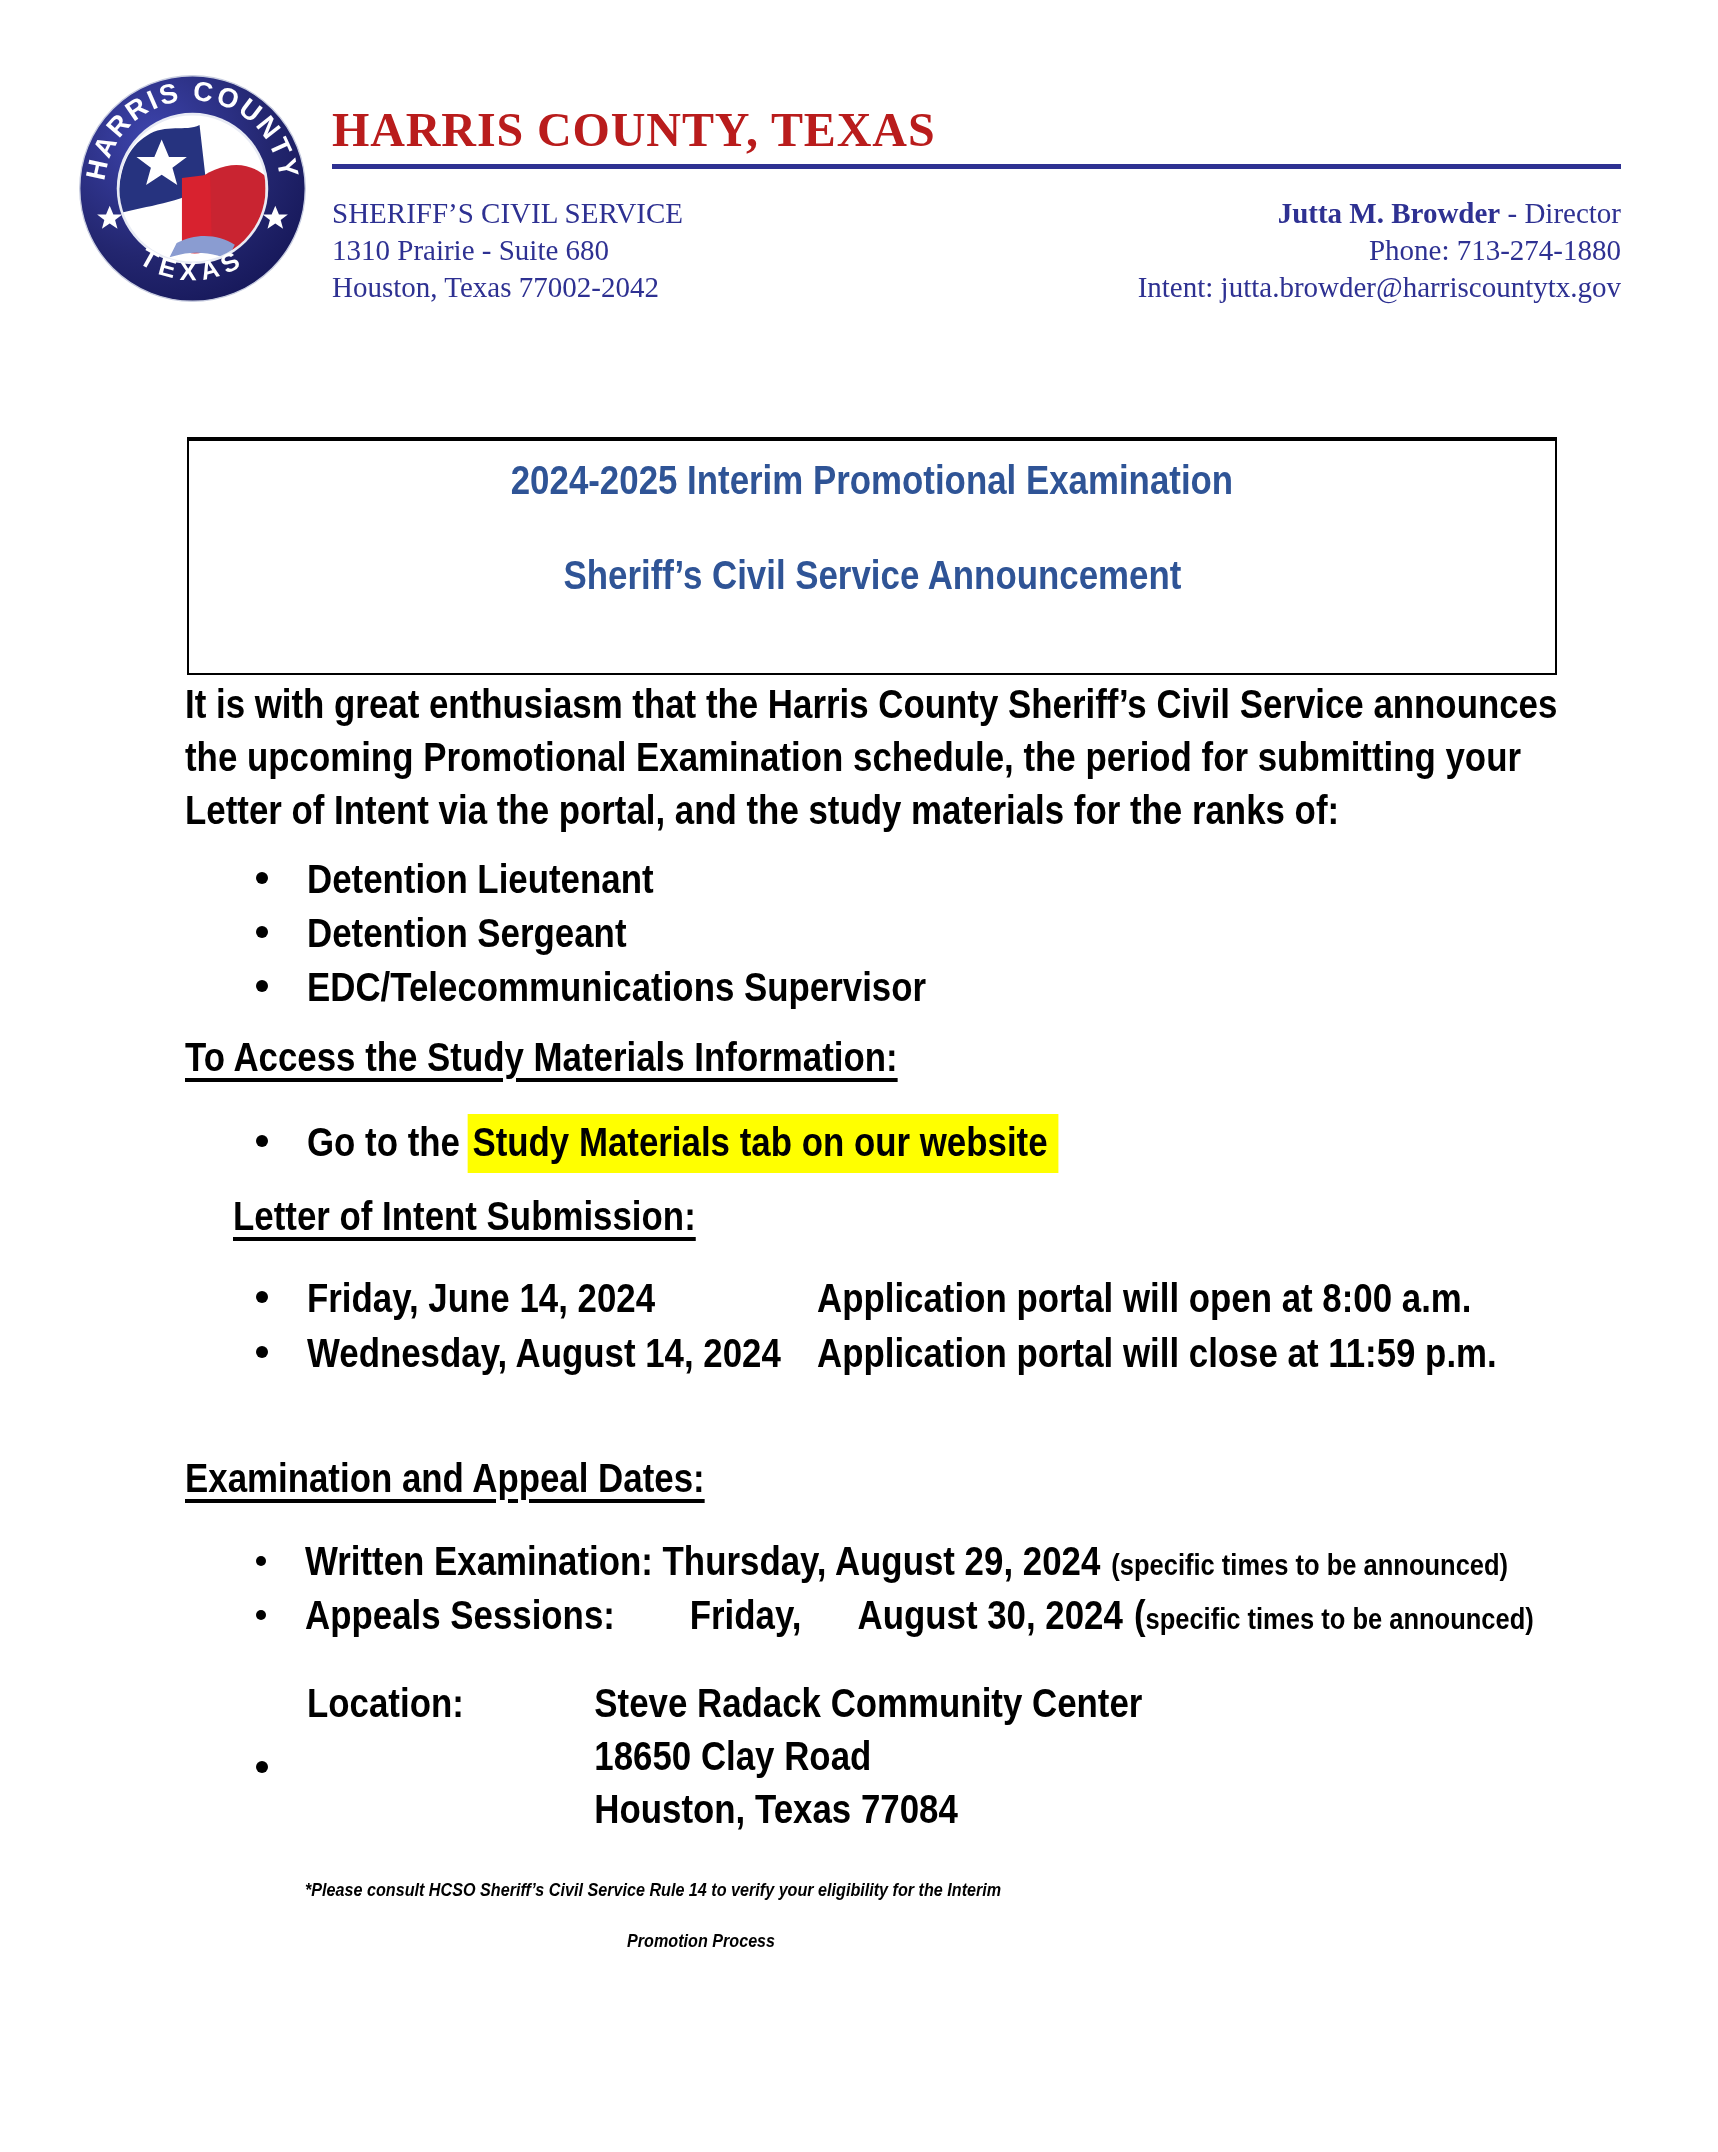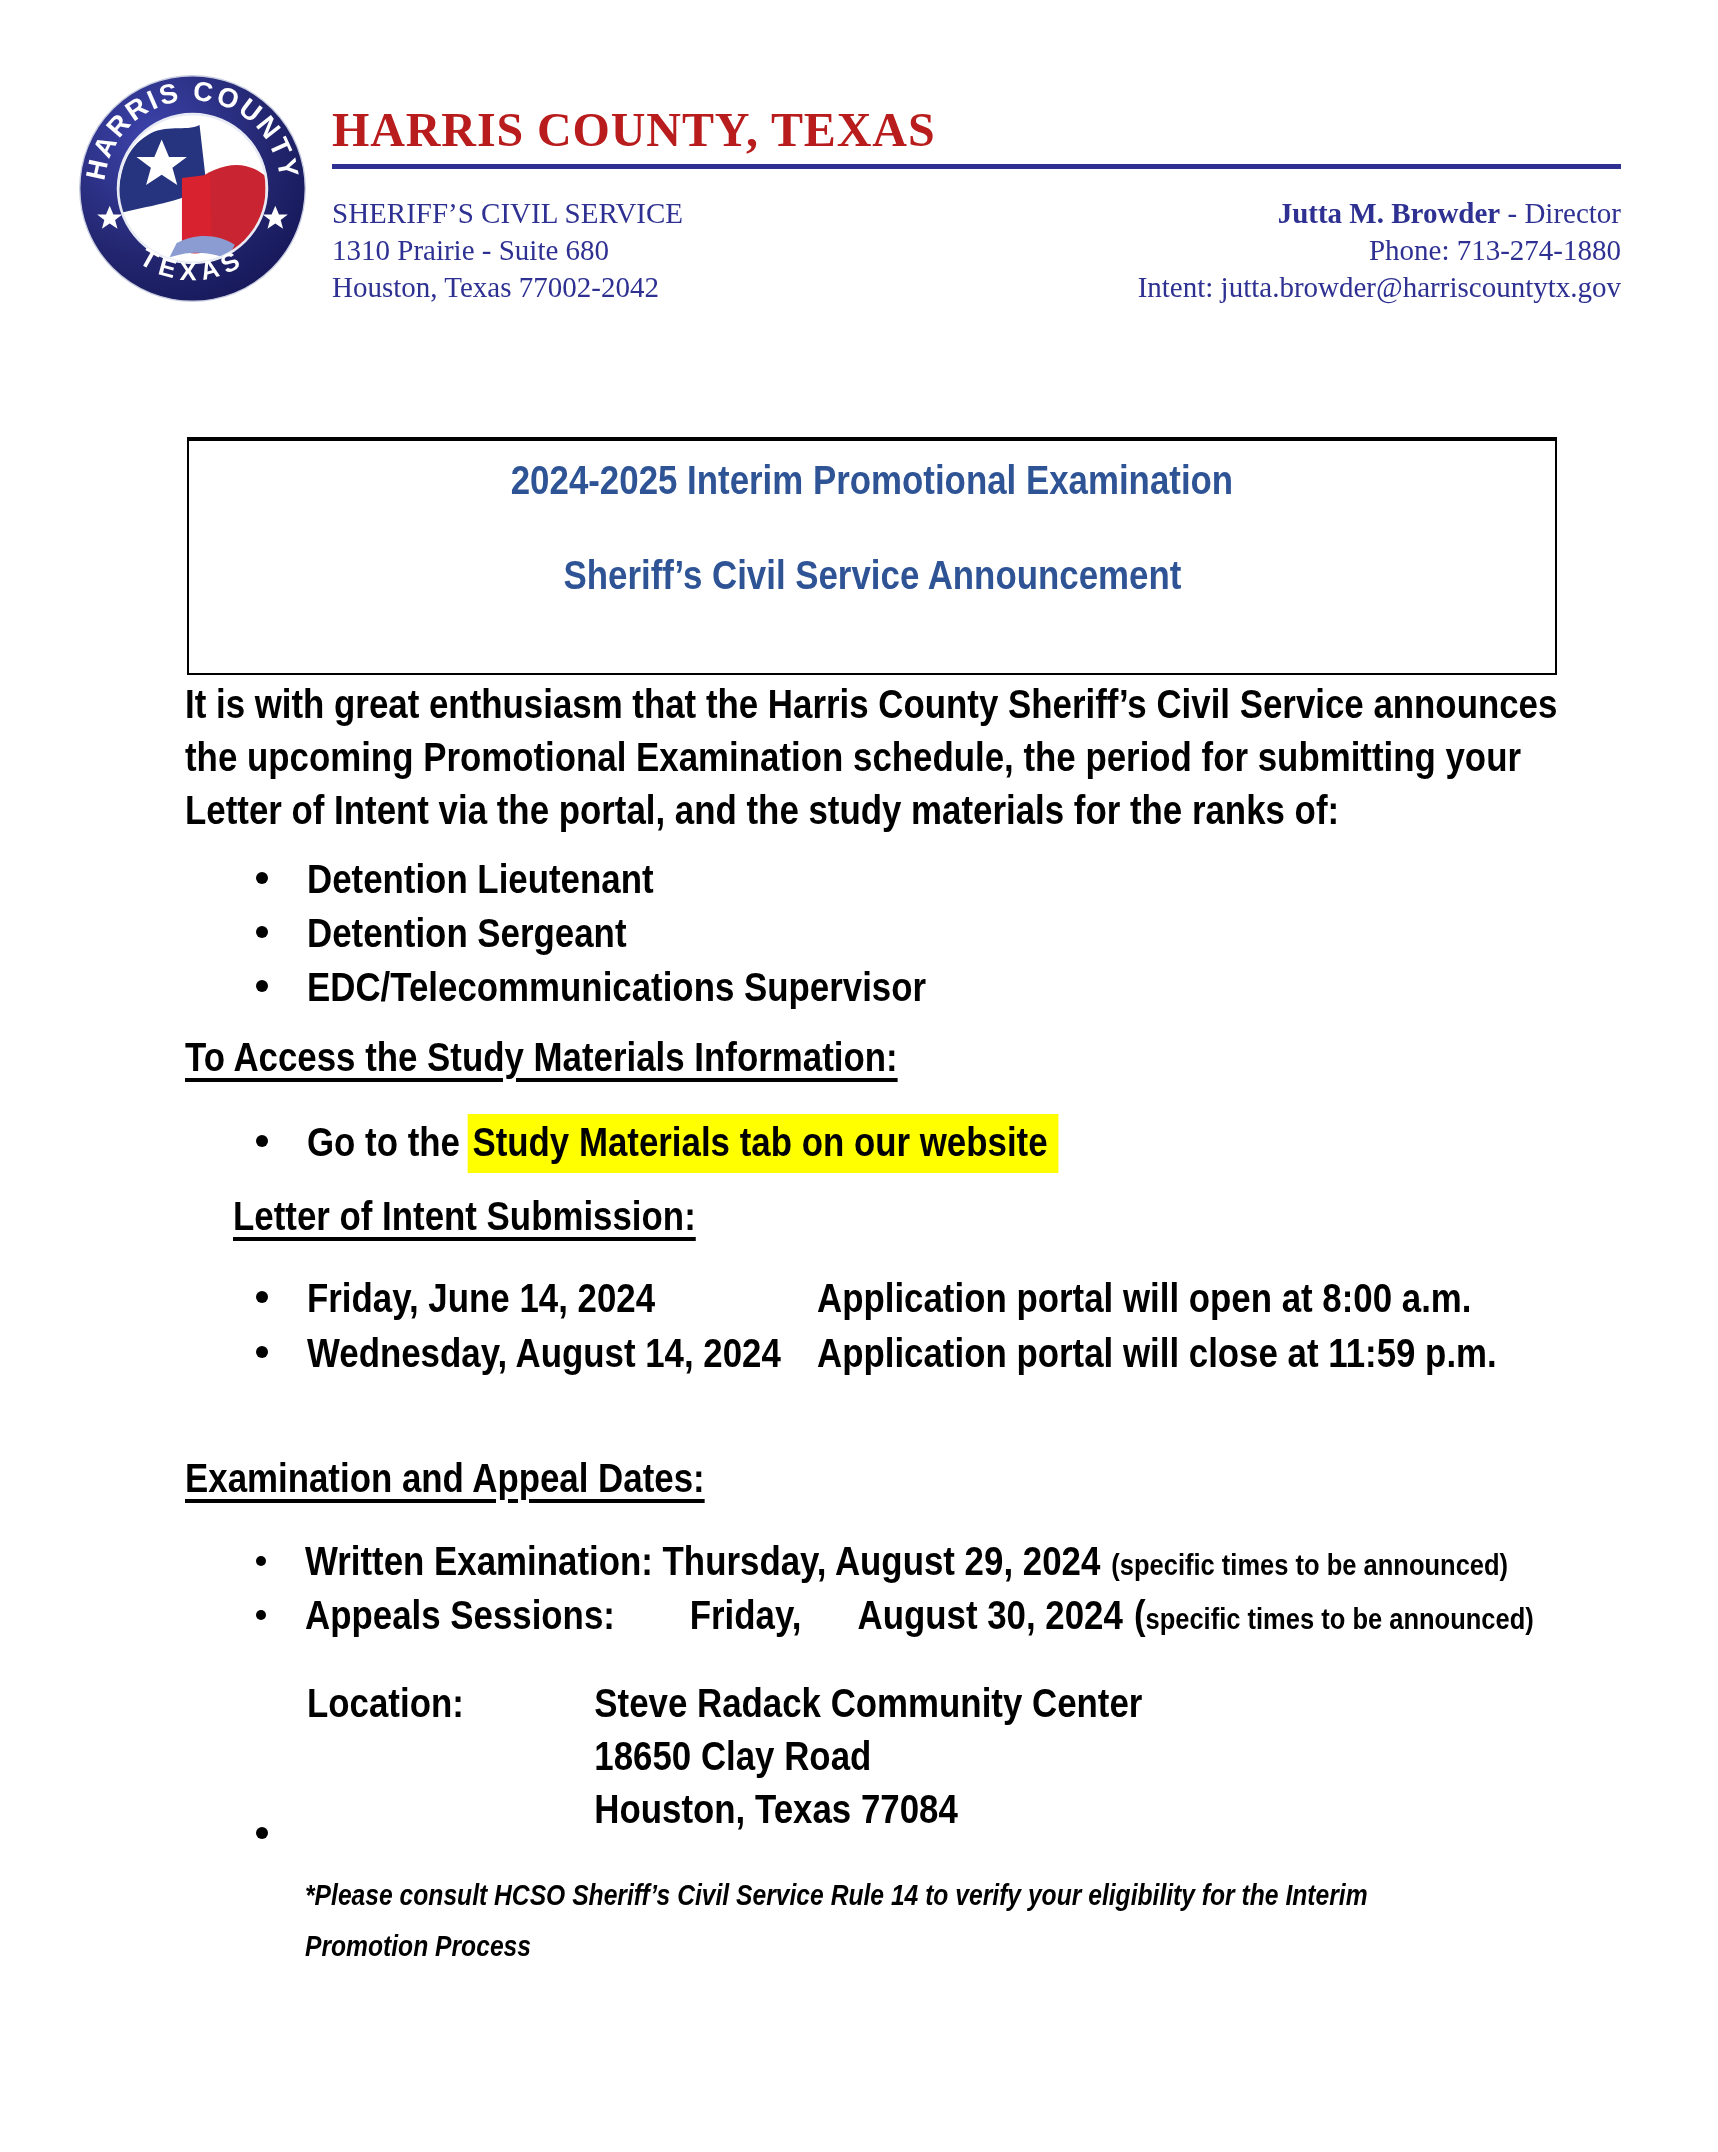--- a/index.html
+++ b/index.html
@@ -54,26 +54,26 @@
   .loi-list .li{height:55px;}
   .loi-date{display:inline-block;width:600px;}
 
   .exam-list{left:256px;top:1538px;}
   .exam-list .li{height:54px;}
   .note{font-size:30px;font-weight:bold;}
   .seg-day{margin-left:88px;}
   .seg-date{margin-left:66px;}
   .seg-paren{margin-left:13px;}
 
-  .loc-row{position:absolute;left:256px;top:1680px;display:flex;align-items:flex-end;}
+  .loc-row{position:absolute;left:256px;top:1680px;display:flex;align-items:center;}
   .loc-label{display:inline-block;width:338px;vertical-align:top;}
   .loc-address{display:inline-block;vertical-align:top;}
   .loc-address .line{height:53px;}
 
-  .footnote{position:absolute;left:305px;top:1879px;font-weight:bold;font-style:italic;font-size:29px;}
+  .footnote{position:absolute;left:305px;top:1879px;font-weight:bold;font-style:italic;font-size:19px;text-align:center;}
   .footnote .line{height:51px;}
 </style>
 </head>
 <body>
 
 <div class="page">
 
   <svg class="seal" viewBox="0 0 260 260" aria-hidden="true">
     <defs>
       <radialGradient id="rg" cx="32%" cy="28%" r="95%">

